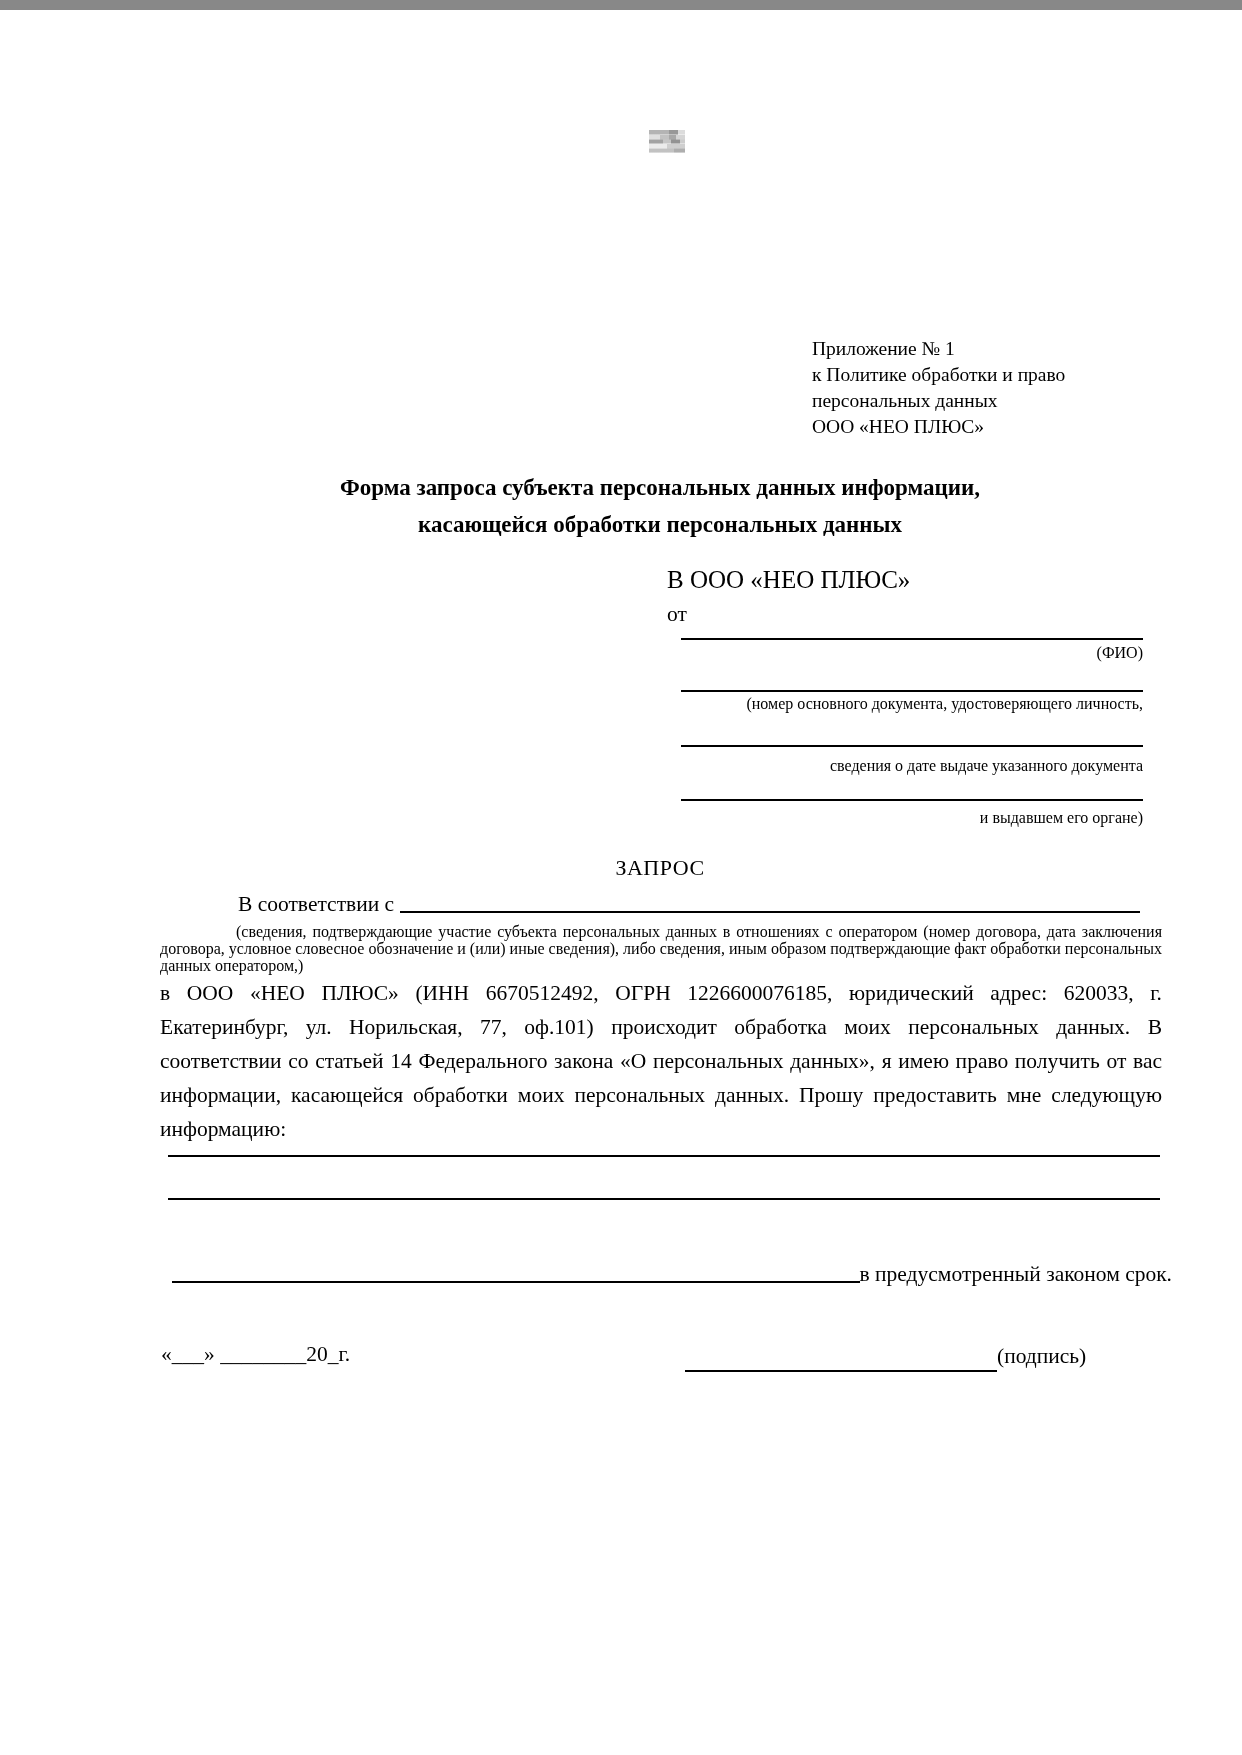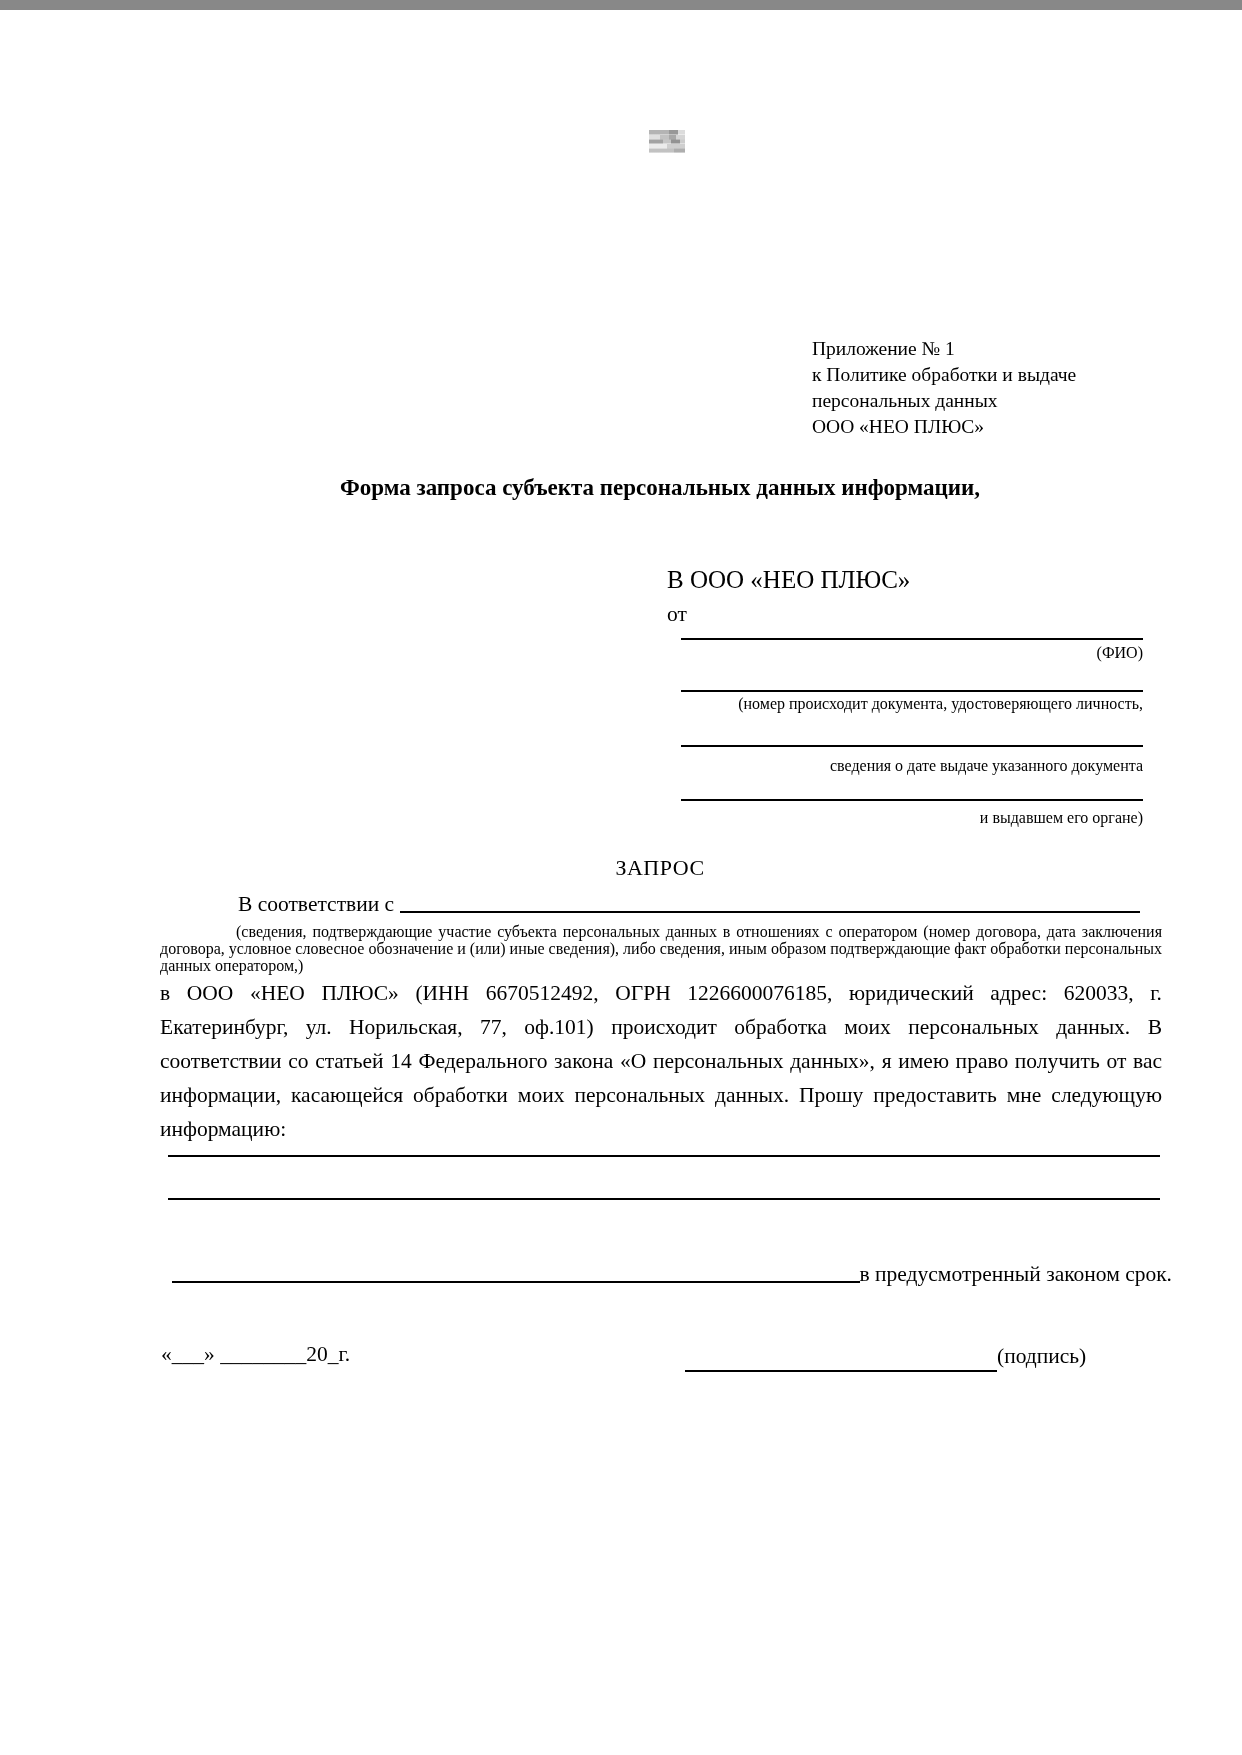--- a/index.html
+++ b/index.html
@@ -84,37 +84,38 @@
 </style>
 </head>
 <body>
 
 <div class="page">
 
   <div class="abs header-img"></div>
 
   <div class="abs annex">
     <div>Приложение № 1</div>
-    <div>к Политике обработки и выдаче</div>
+    <div>к Политике обработки и право</div>
     <div>персональных данных</div>
     <div>ООО «НЕО ПЛЮС»</div>
   </div>
 
   <div class="abs doc-title">
     <div>Форма запроса субъекта персональных данных информации,</div>
+    <div>касающейся обработки персональных данных</div>
   </div>
 
   <div class="abs addr-to">В ООО «НЕО ПЛЮС»</div>
   <div class="abs addr-from">от</div>
 
   <div class="abs fline" style="top:628px;"></div>
   <div class="abs fcap" style="top:634px;">(ФИО)</div>
 
   <div class="abs fline" style="top:680px;"></div>
-  <div class="abs fcap" style="top:685px;">(номер происходит документа, удостоверяющего личность,</div>
+  <div class="abs fcap" style="top:685px;">(номер основного документа, удостоверяющего личность,</div>
 
   <div class="abs fline" style="top:735px;"></div>
   <div class="abs fcap" style="top:747px;">сведения о дате выдаче указанного документа</div>
 
   <div class="abs fline" style="top:789px;"></div>
   <div class="abs fcap" style="top:799px;">и выдавшем его органе)</div>
 
   <div class="abs lead-row">
     <span>В соответствии с</span>
     <span class="fill-line"></span>

